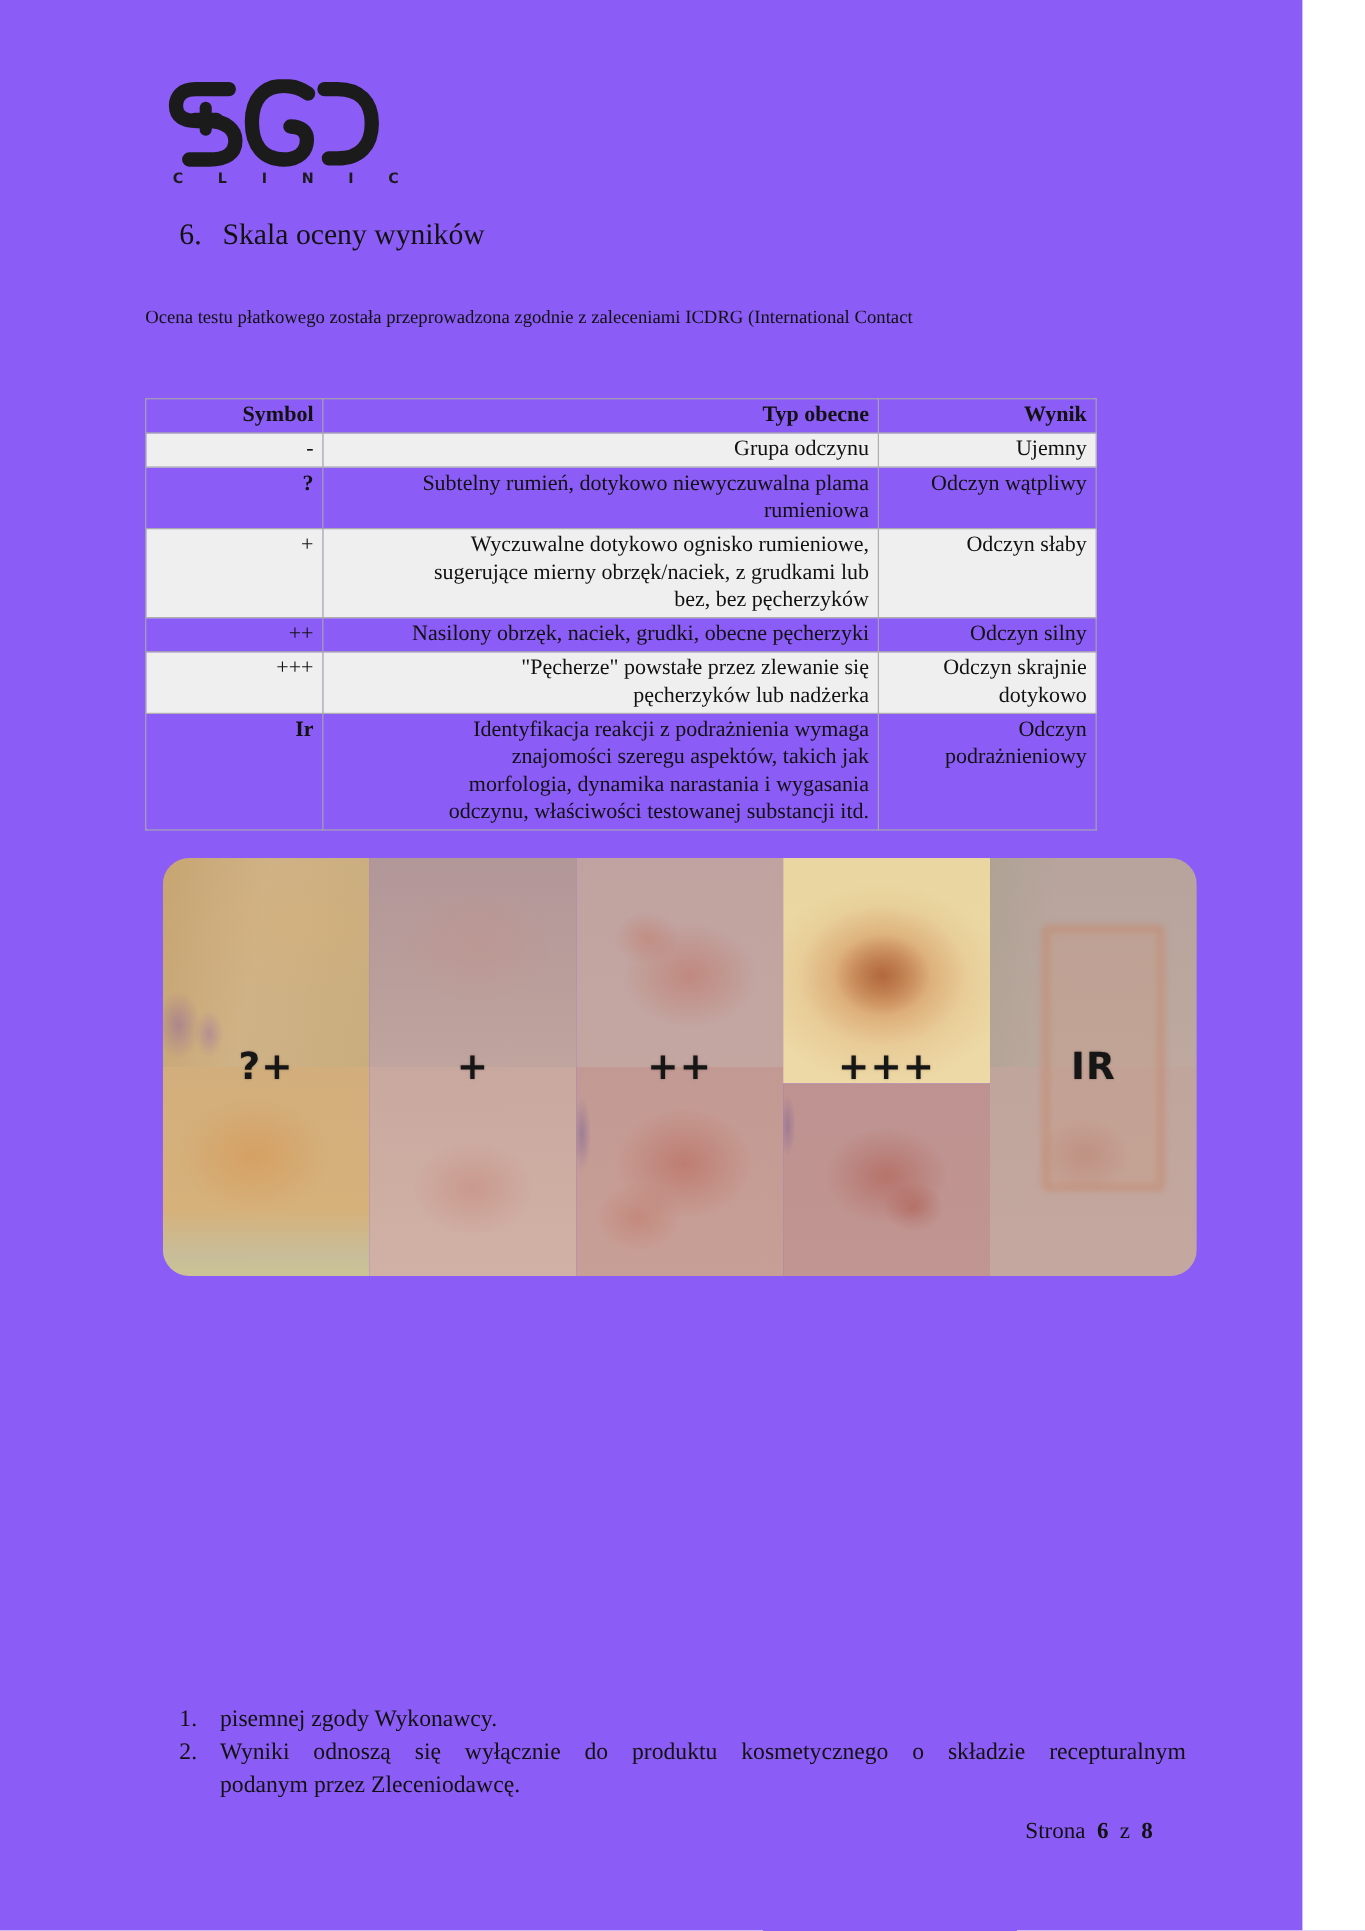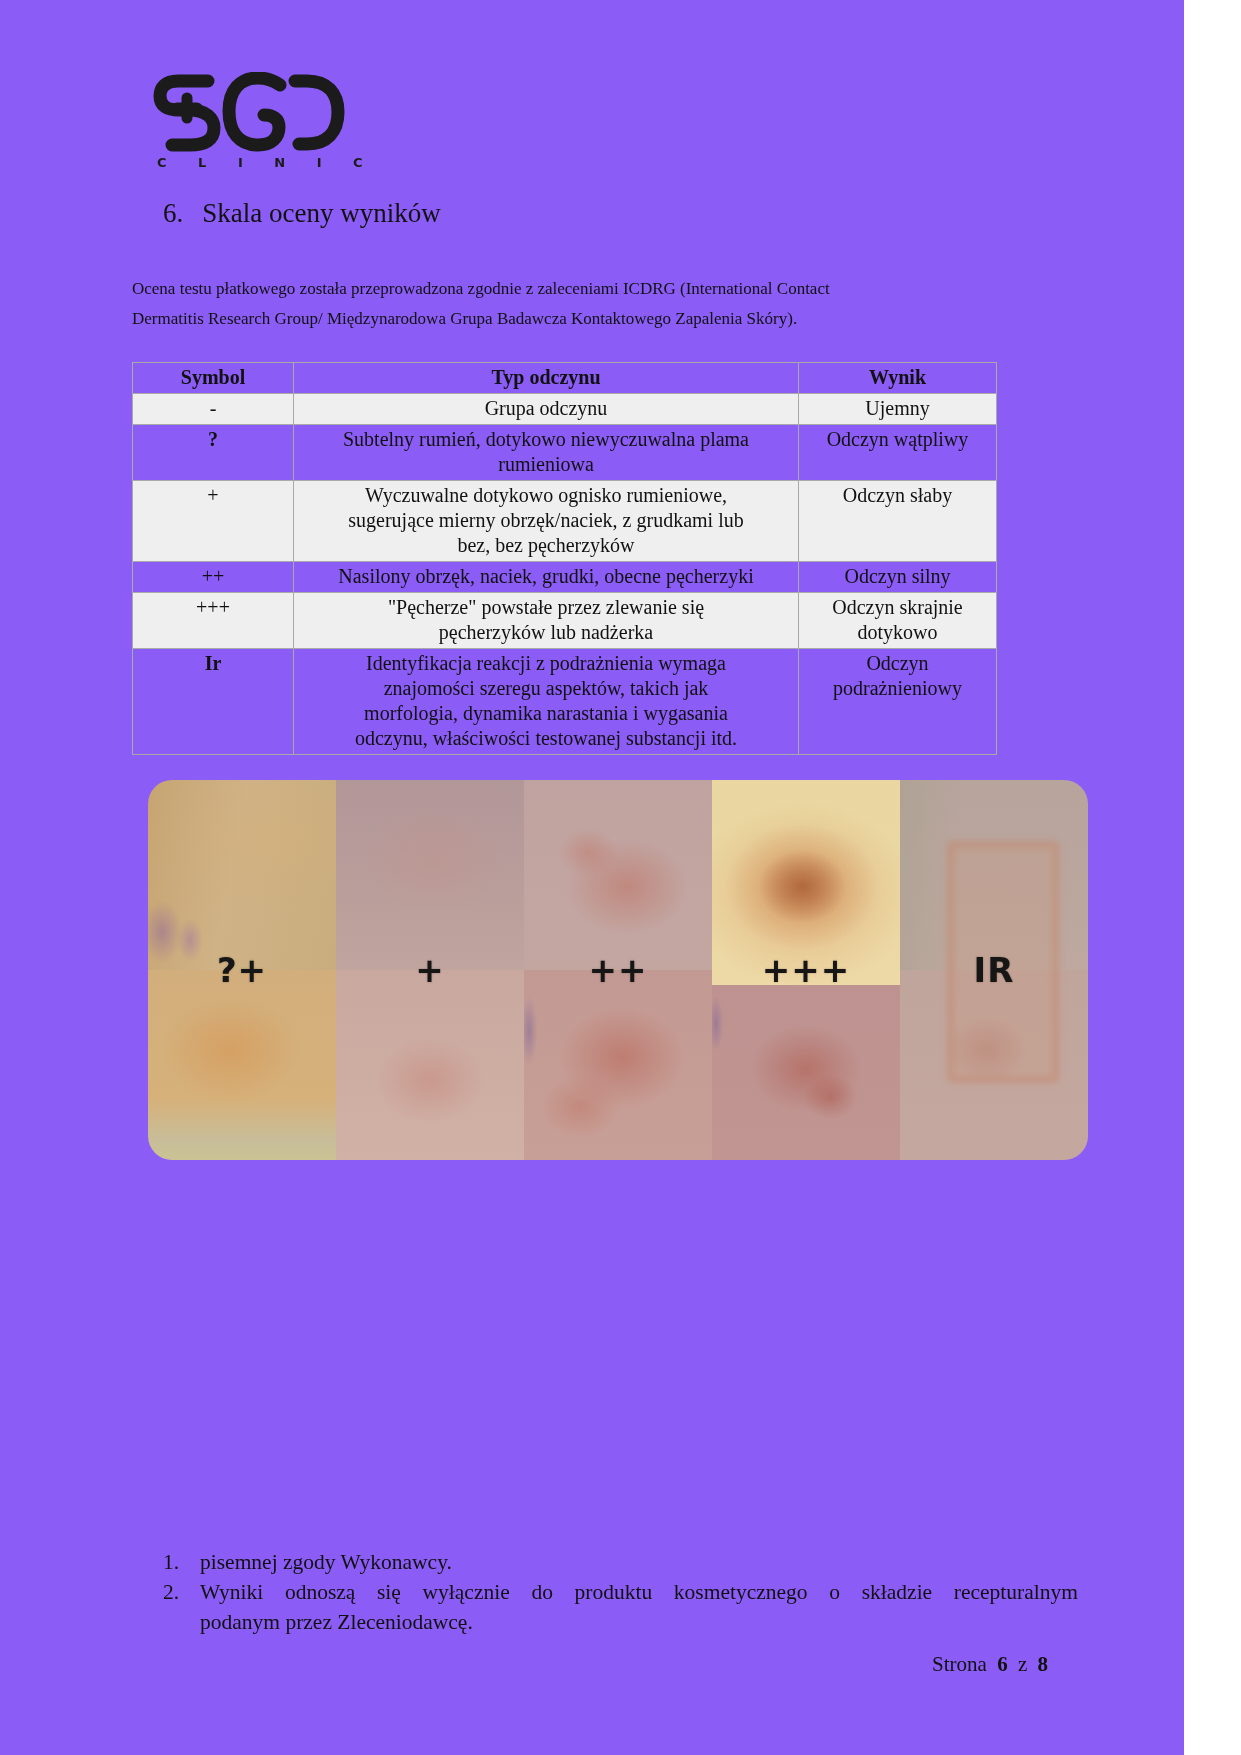--- a/index.html
+++ b/index.html
@@ -20,21 +20,21 @@
   #intro{position:absolute;left:132px;top:274px;width:862px;font-size:17px;line-height:30px;color:#111;}
   
   #results-table{
     position:absolute;left:132px;top:362px;width:864px;border-collapse:collapse;
     font-size:20px;line-height:25px;color:#111;table-layout:fixed;
   }
   #results-table col.c1{width:161px;}
   #results-table col.c2{width:505px;}
   #results-table col.c3{width:198px;}
   #results-table th,#results-table td{
-    border:1px solid #a9a9a9;padding:2px 8px 3px 8px;vertical-align:top;text-align:center;font-weight:normal;
+    border:1px solid #a9a9a9;padding:2px 8px 3px 8px;vertical-align:top;text-align:right;font-weight:normal;
   }
   #results-table thead th{font-weight:bold;}
   #results-table tbody tr:nth-child(odd) td{background:#efefef;}
   #results-table td.sym-bold{font-weight:bold;}
   #results-table td.typ{white-space:pre-line;}
   
   #photo-panel{
     position:absolute;left:148px;top:780px;width:940px;height:380px;
     border-radius:24px;overflow:hidden;display:flex;
   }
@@ -128,33 +128,32 @@
     <div class="clinic">C L I N I C</div>
   </div>
 
   <div id="heading">
     <span>6.</span>
     <span>Skala oceny wyników</span>
   </div>
 
   <div id="intro">
     <div>Ocena testu płatkowego została przeprowadzona zgodnie z zaleceniami ICDRG (International Contact</div>
-    <div>Dermatitis Research Group/ Międzynarodowa Grupa Badawcza Kontaktowego Zapalenia Skóry).</div>
   </div>
 
   <table id="results-table">
     <colgroup>
         <col class="c1">
         <col class="c2">
         <col class="c3">
       </colgroup>
     <thead>
       <tr>
         <th>Symbol</th>
-        <th>Typ odczynu</th>
+        <th>Typ obecne</th>
         <th>Wynik</th>
       </tr>
     </thead>
     <tbody>
       <tr>
         <td>-</td>
         <td class="typ">Grupa odczynu</td>
         <td>Ujemny</td>
       </tr>
       <tr>

